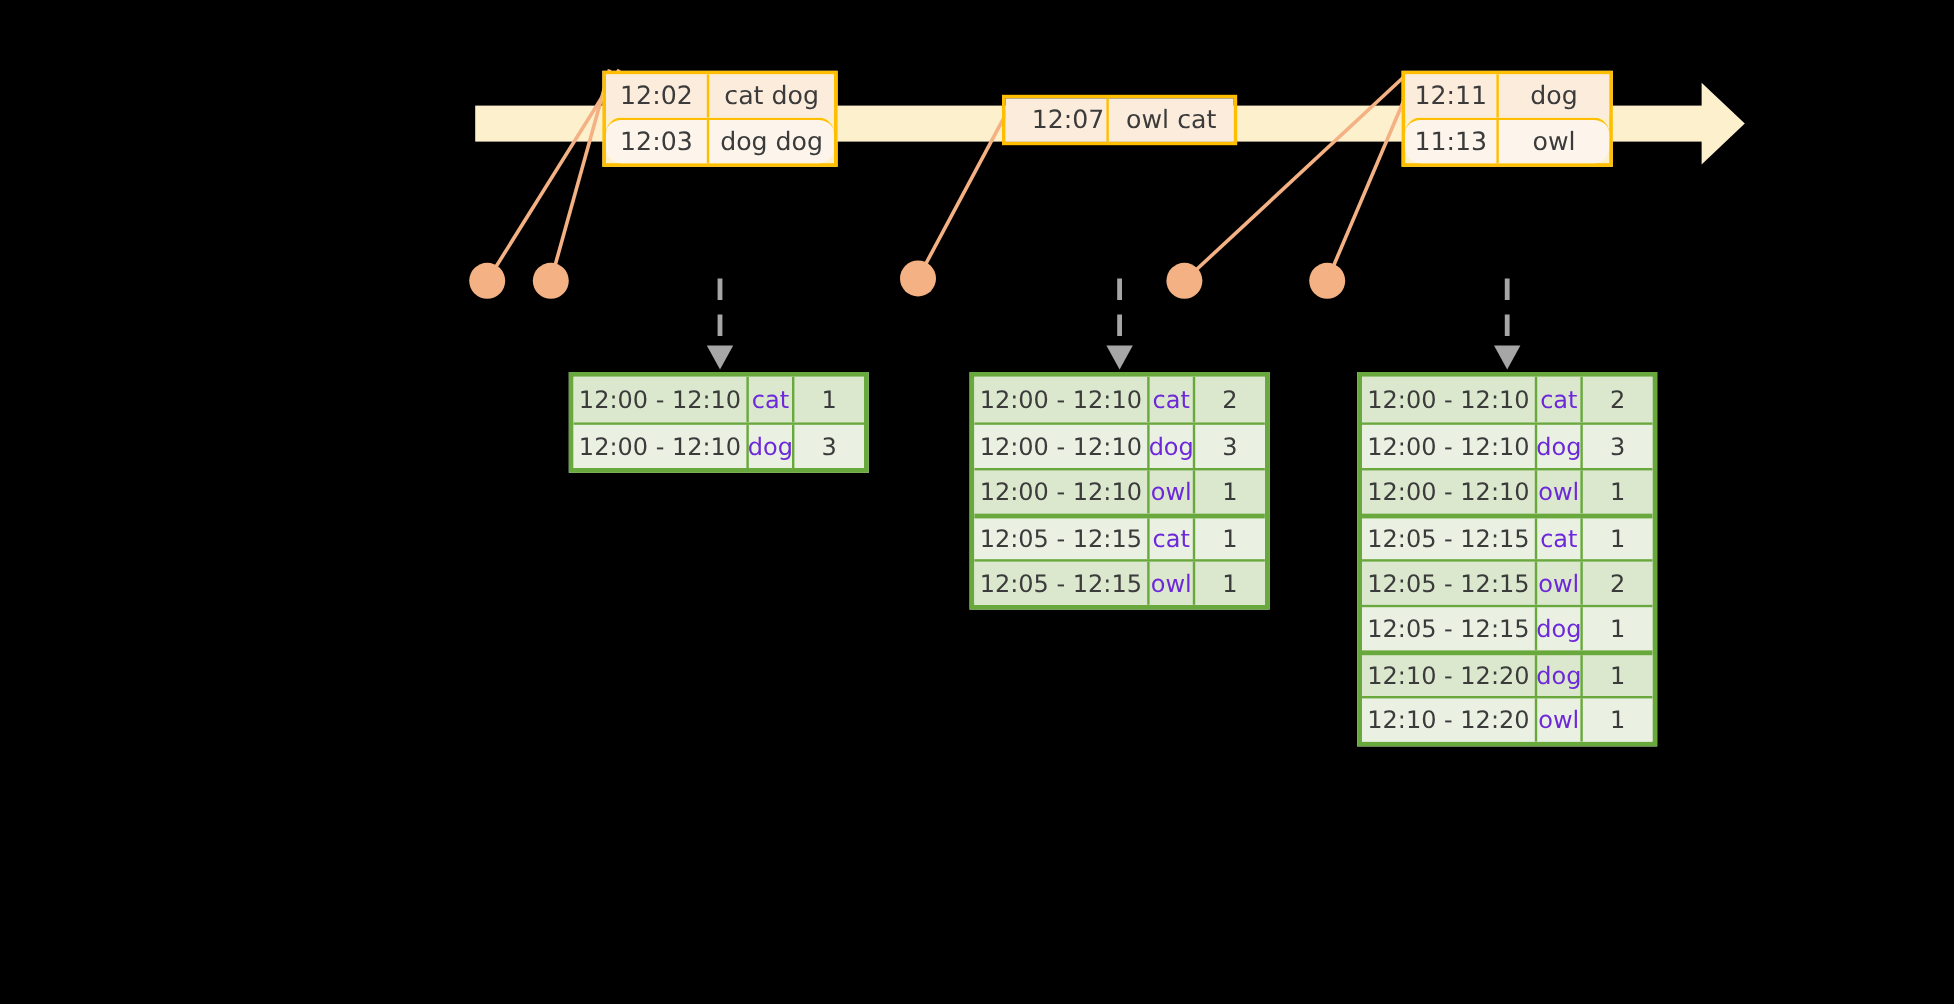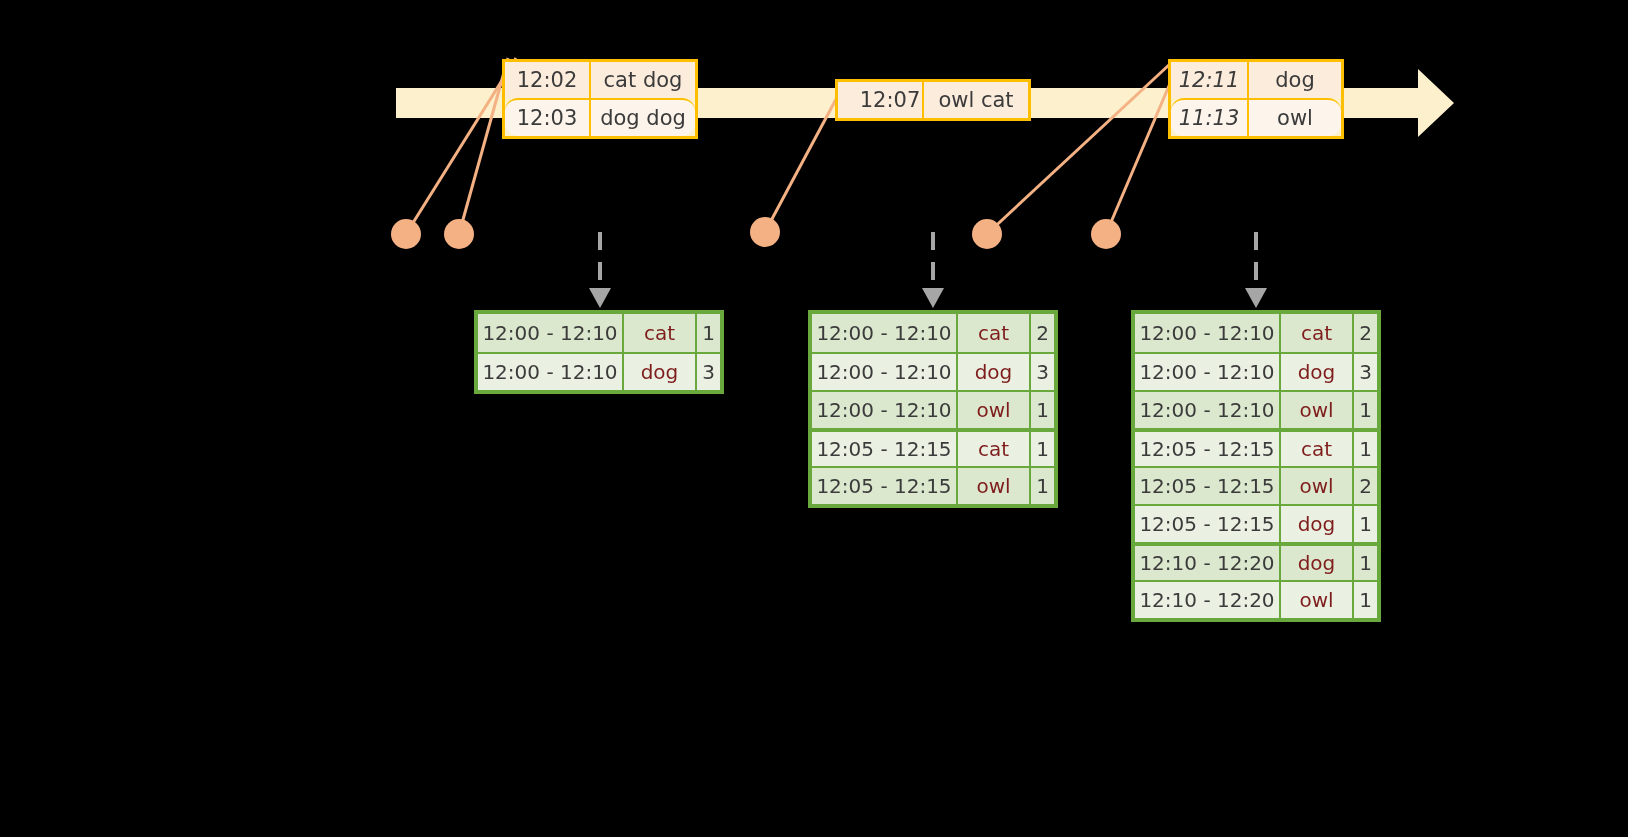--- a/index.html
+++ b/index.html
@@ -78,21 +78,21 @@
     color: #3b3b3b;
     box-sizing: border-box;
     flex: 1;
   }
 
   #event-box-1 { left: 502px; top: 59px;  width: 196px; height: 80px; }
   #event-box-1 .ev-time { width: 84px; }
   #event-box-2 { left: 835px; top: 79px;  width: 196px; height: 42px; }
   #event-box-2 .ev-time { width: 84px; padding-left: 20px; }
   #event-box-3 { left: 1168px; top: 59px; width: 176px; height: 80px; }
-  #event-box-3 .ev-time { width: 76px; font-style: italic; }
+  #event-box-3 .ev-time { width: 76px; }
 
   
   .connector-svg {
     position: absolute;
     left: 0; top: 0;
     width: 1628px; height: 837px;
     pointer-events: none;
   }
 
   
@@ -121,23 +121,23 @@
     font-size: 20px;
     color: #3b3b3b;
     box-sizing: border-box;
   }
   .res-sep { width: 2px; background: #69a83d; }
   .res-key {
     display: flex;
     align-items: center;
     justify-content: center;
     font-size: 20px;
-    color: #7f1d1d;
-    box-sizing: border-box;
-    width: 71px;
+    color: #6d28d9;
+    box-sizing: border-box;
+    width: 36px;
   }
   .res-cnt {
     display: flex;
     align-items: center;
     justify-content: center;
     font-size: 20px;
     color: #3b3b3b;
     box-sizing: border-box;
     flex: 1;
   }

